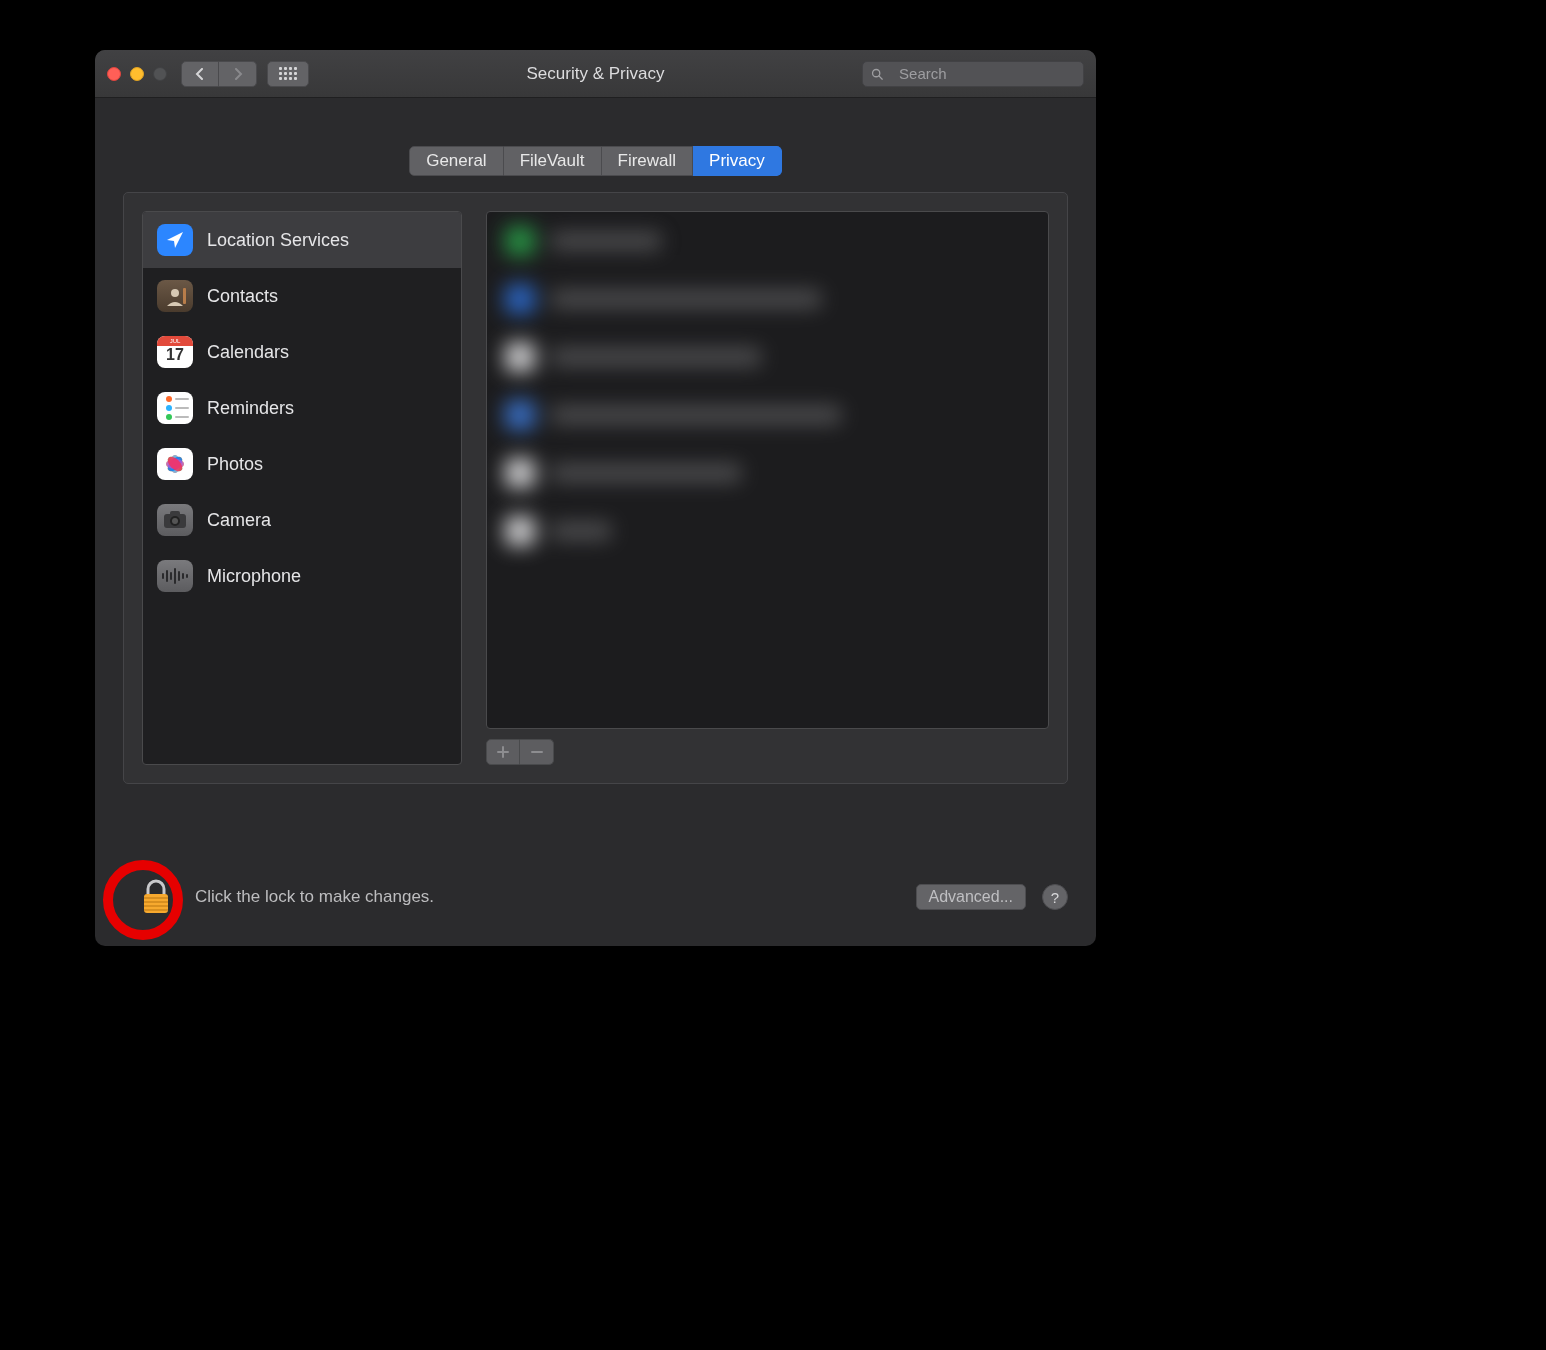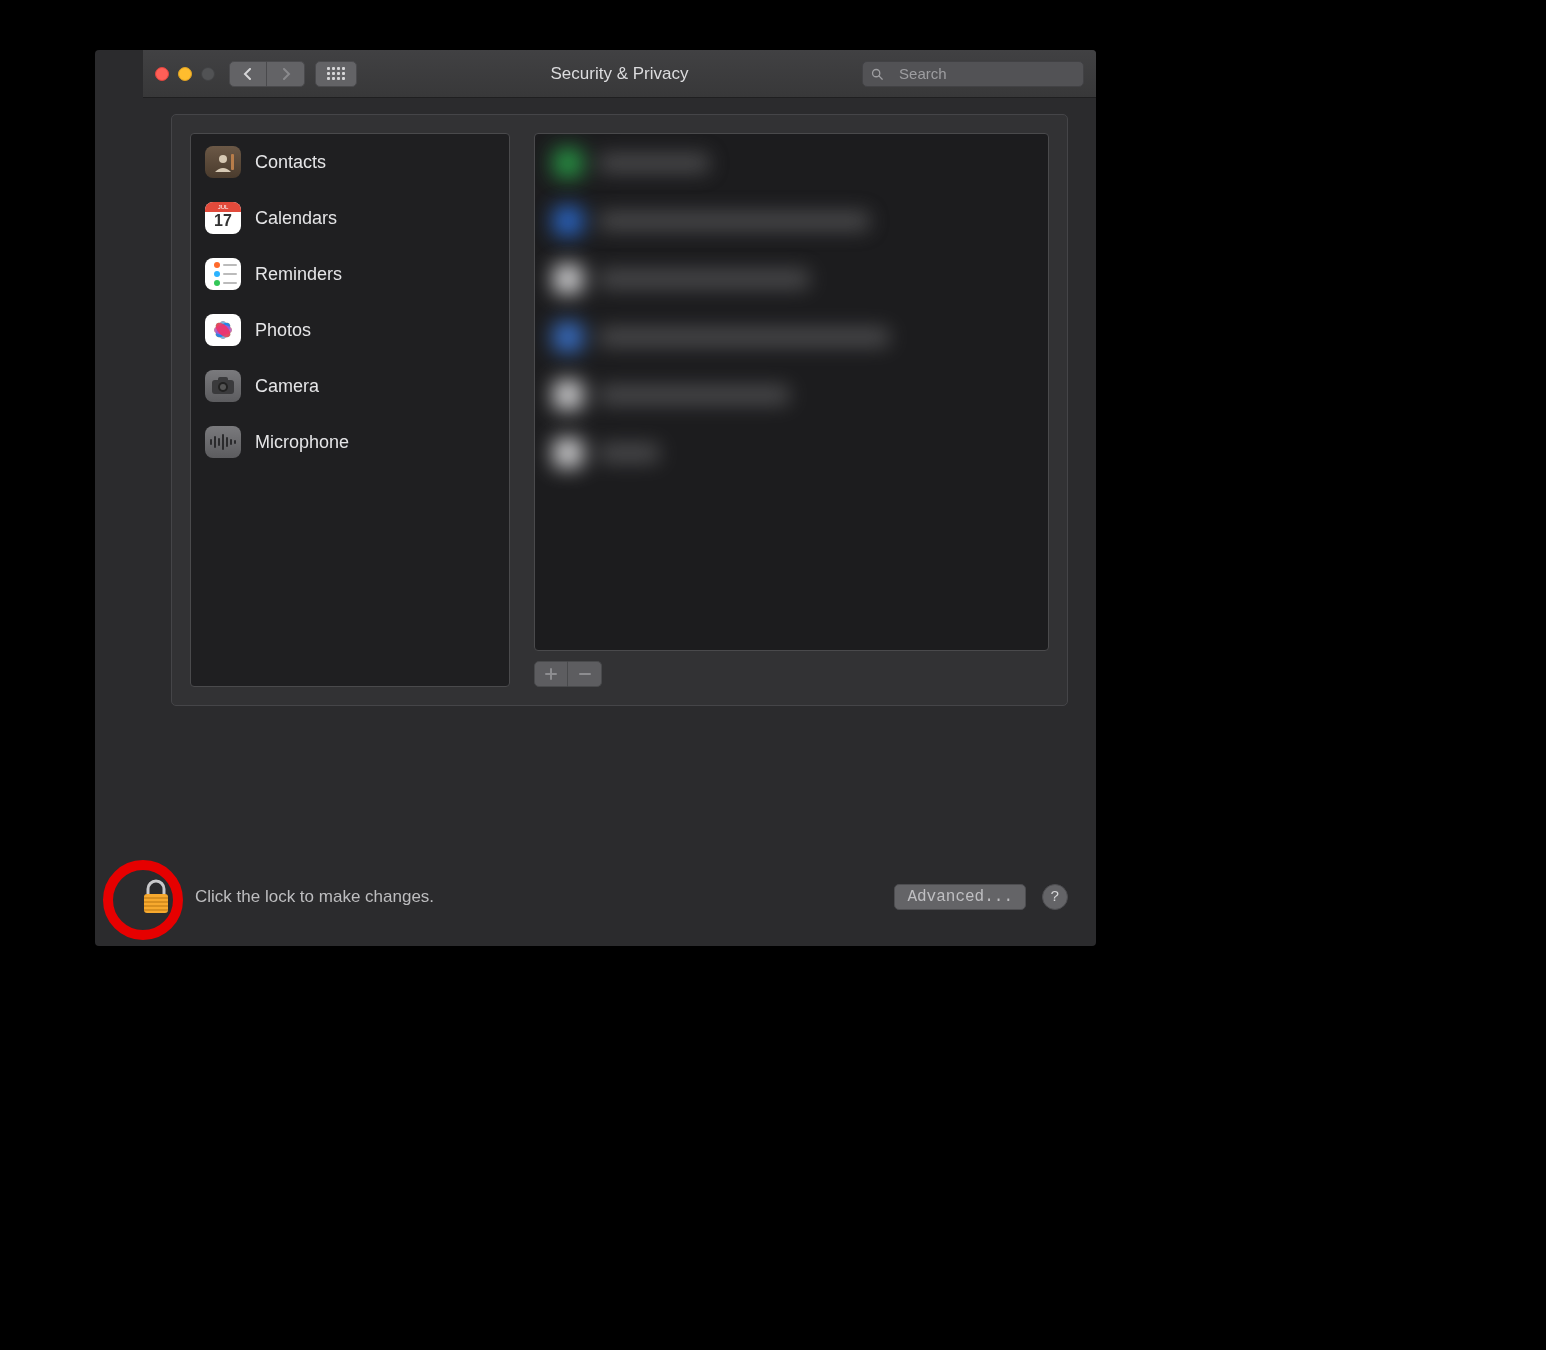--- a/index.html
+++ b/index.html
@@ -9,24 +9,23 @@
     font-family: -apple-system, "Helvetica Neue", Arial, sans-serif;
     font-size: 18px;
     color: #e8e8e8;
     -webkit-font-smoothing: antialiased;
   }
   .window {
     position: absolute;
     left: 95px; top: 50px;
     width: 1001px; height: 896px;
     background: #2b2b2d;
-    border-radius: 4px;
+    border-radius: 10px;
     box-shadow: 0 25px 60px rgba(0,0,0,.7);
     overflow: hidden;
-    padding-left: 48px;
   }
   
   .titlebar {
     height: 48px;
     background: linear-gradient(#414143, #383839);
     border-bottom: 1px solid #1f1f20;
     display: flex;
     align-items: center;
     padding: 0 12px;
     position: relative;
@@ -140,21 +139,21 @@
     display:flex; align-items:center; padding:0 28px 12px 28px;
   }
   .highlight-ring {
     position:absolute; left:8px; bottom:6px; width:80px; height:80px;
     border:10px solid #e60000; border-radius:50%;
     z-index:5;
   }
   .lock-wrap { display:flex; align-items:center; gap:14px; z-index:6; position:relative;}
   .lock-icon { width:34px; height:38px; margin-left:16px;}
   .lock-text { font-size:17px; color:#bdbdbf; margin-left:8px;}
-  .footer-right { margin-left:auto; display:flex; align-items:center; gap:16px;font-family:Liberation Mono, monospace;}
+  .footer-right { margin-left:auto; display:flex; align-items:center; gap:16px;}
   .adv-btn {
     padding:3px 12px; border-radius:5px; background:#646467;
     border:1px solid #4d4d50; color:#bfbfc2; font-size:16px;
   }
   .help-btn {
     width:26px; height:26px; border-radius:50%; background:#646467;
     color:#d8d8da; display:flex; align-items:center; justify-content:center; font-size:15px;
     border:1px solid #4d4d50;
   }
 </style>
@@ -200,25 +199,41 @@
     <div class="title">Security &amp; Privacy</div>
     <div class="search">
       <svg width="14" height="14" viewBox="0 0 14 14">
         <circle cx="6" cy="6" r="4.2" fill="none" stroke="#9e9ea1" stroke-width="1.5"></circle>
         <line x1="9.2" y1="9.2" x2="13" y2="13" stroke="#9e9ea1" stroke-width="1.5" stroke-linecap="round"></line>
       </svg>
       <input type="text" placeholder="Search" style="">
     </div>
   </div>
 
+  <div class="tabs-row">
+    <div class="tabs">
+      <div class="tab">General</div>
+      <div class="tab">FileVault</div>
+      <div class="tab">Firewall</div>
+      <div class="tab active">Privacy</div>
+    </div>
+  </div>
 
   <div class="panel">
 
     <div class="sidebar">
 
+      <div class="sb-item sel">
+        <div class="sb-icon ic-loc">
+          <svg width="22" height="22" viewBox="0 0 22 22">
+              <path d="M3 11 L19 3 L11 19 L10 12 Z" fill="#fff"></path>
+            </svg>
+        </div>
+        <span>Location Services</span>
+      </div>
 
       <div class="sb-item">
         <div class="sb-icon ic-contacts">
           <svg width="24" height="24" viewBox="0 0 24 24">
               <circle cx="12" cy="9" r="4" fill="#d7c9b4"></circle>
               <path d="M4 22 Q12 14 20 22" fill="#d7c9b4"></path>
               <rect x="20" y="4" width="3" height="16" rx="1" fill="#b87d4a"></rect>
             </svg>
         </div>
         <span>Contacts</span>

